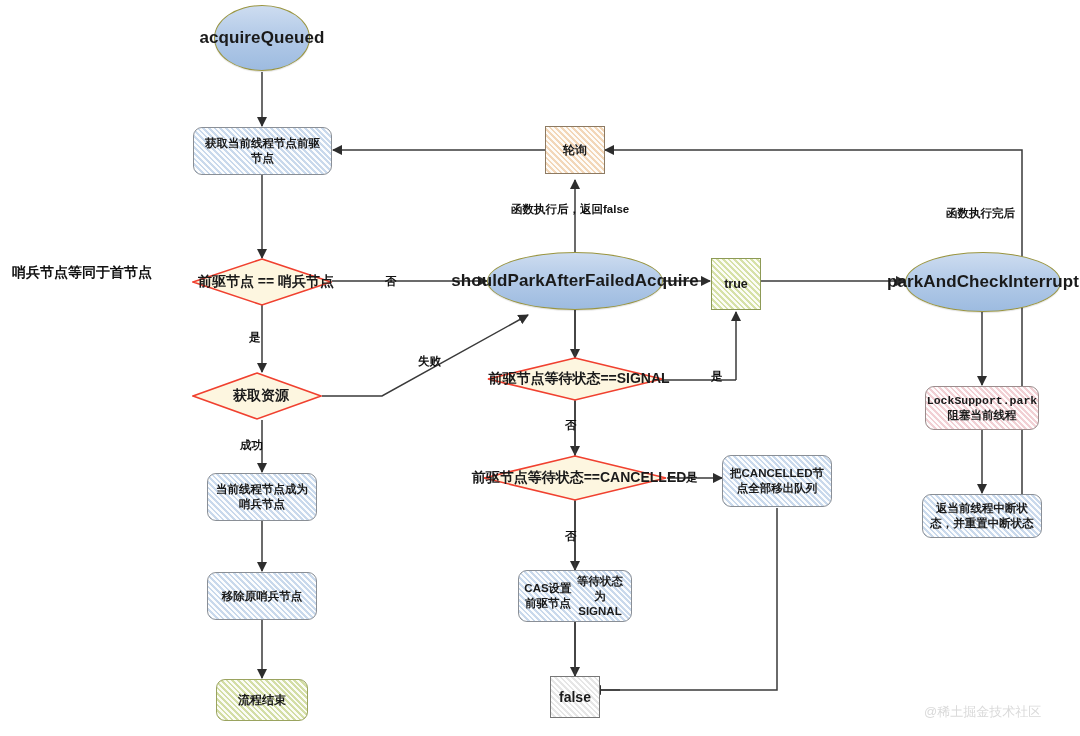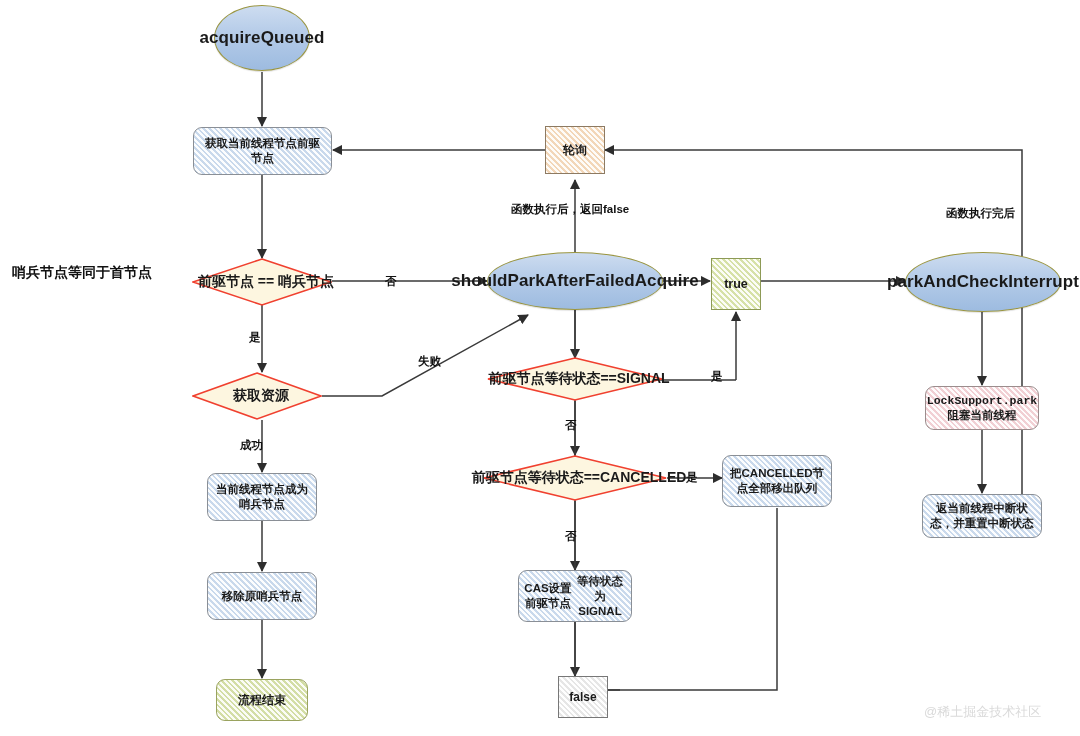--- a/index.html
+++ b/index.html
@@ -57,22 +57,21 @@
     background-color:#eef3d4;
     background-image:repeating-linear-gradient(45deg,rgba(255,255,255,.8) 0 2px,rgba(200,214,140,.62) 2px 4px);
     font-size:12.5px;
   }
 
   
   .sq-plain{
     border:1.4px solid #777;
     background-color:#fafafa;
     background-image:repeating-linear-gradient(45deg,rgba(255,255,255,.9) 0 2px,rgba(225,225,225,.8) 2px 4px);
-    font-size:12px;
-    margin-left:8px;
+    font-size:14px;
   }
 
   
   .diamond{position:absolute;}
   .diamond > svg{position:absolute;left:0;top:0;}
   .diamond .dlabel{position:absolute;left:4px;top:0;width:100%;height:100%;
       display:flex;align-items:center;justify-content:center;text-align:center;
       font-size:14px;font-weight:bold;color:#1a1a1a;white-space:nowrap;}
 
   

